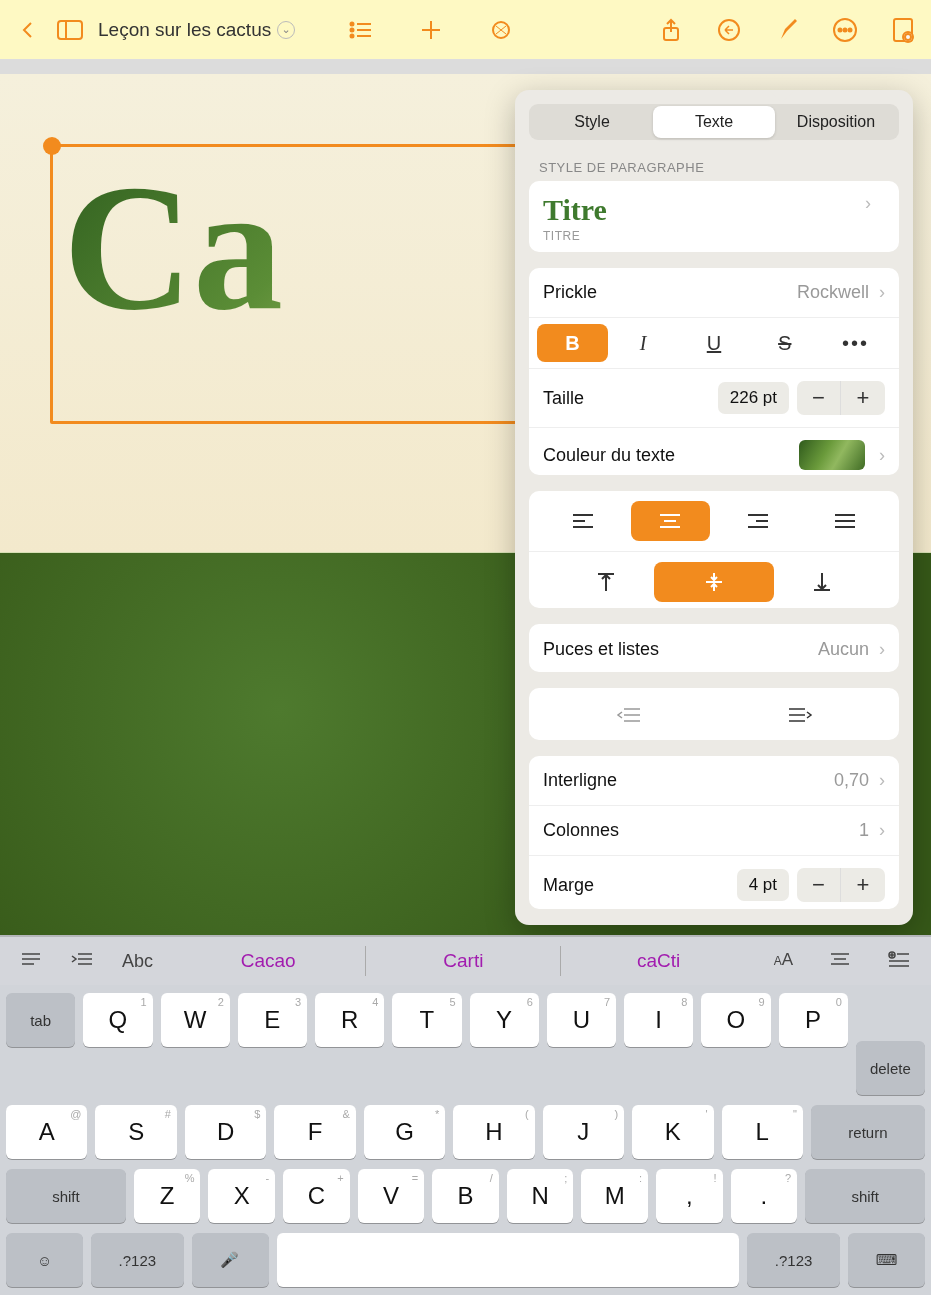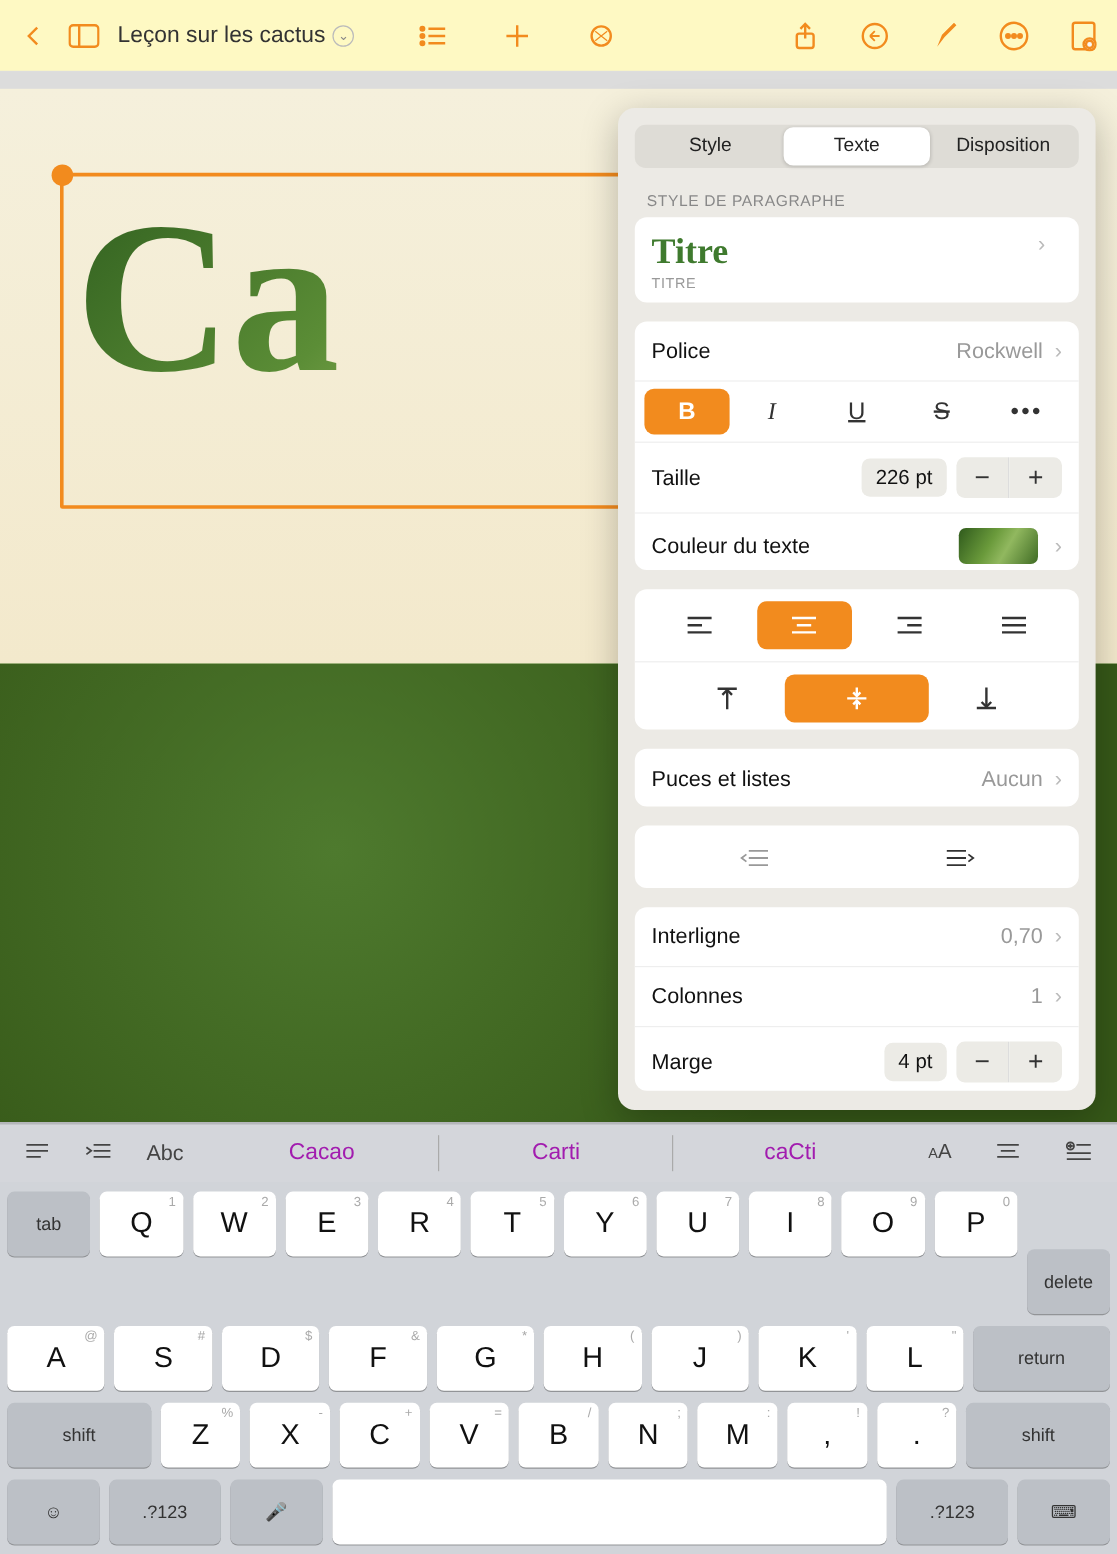--- a/index.html
+++ b/index.html
@@ -195,21 +195,21 @@
   <div class="card">
     <div class="row titre-row" style="position:relative">
       <div class="titre-big">Titre</div>
       <div class="titre-small">TITRE</div>
       <span class="chev">›</span>
     </div>
   </div>
 
   <div class="card">
     <div class="row">
-      <span class="row-label">Police</span>
+      <span class="row-label">Prickle</span>
       <span class="row-val">Rockwell</span>
       <span class="chev">›</span>
     </div>
     <div class="row fmt-btns" style="padding:6px 8px">
       <div class="fmt-btn fmt-b active">B</div>
       <div class="fmt-btn fmt-i">I</div>
       <div class="fmt-btn fmt-u">U</div>
       <div class="fmt-btn fmt-s">S</div>
       <div class="fmt-btn dots">•••</div>
     </div>

